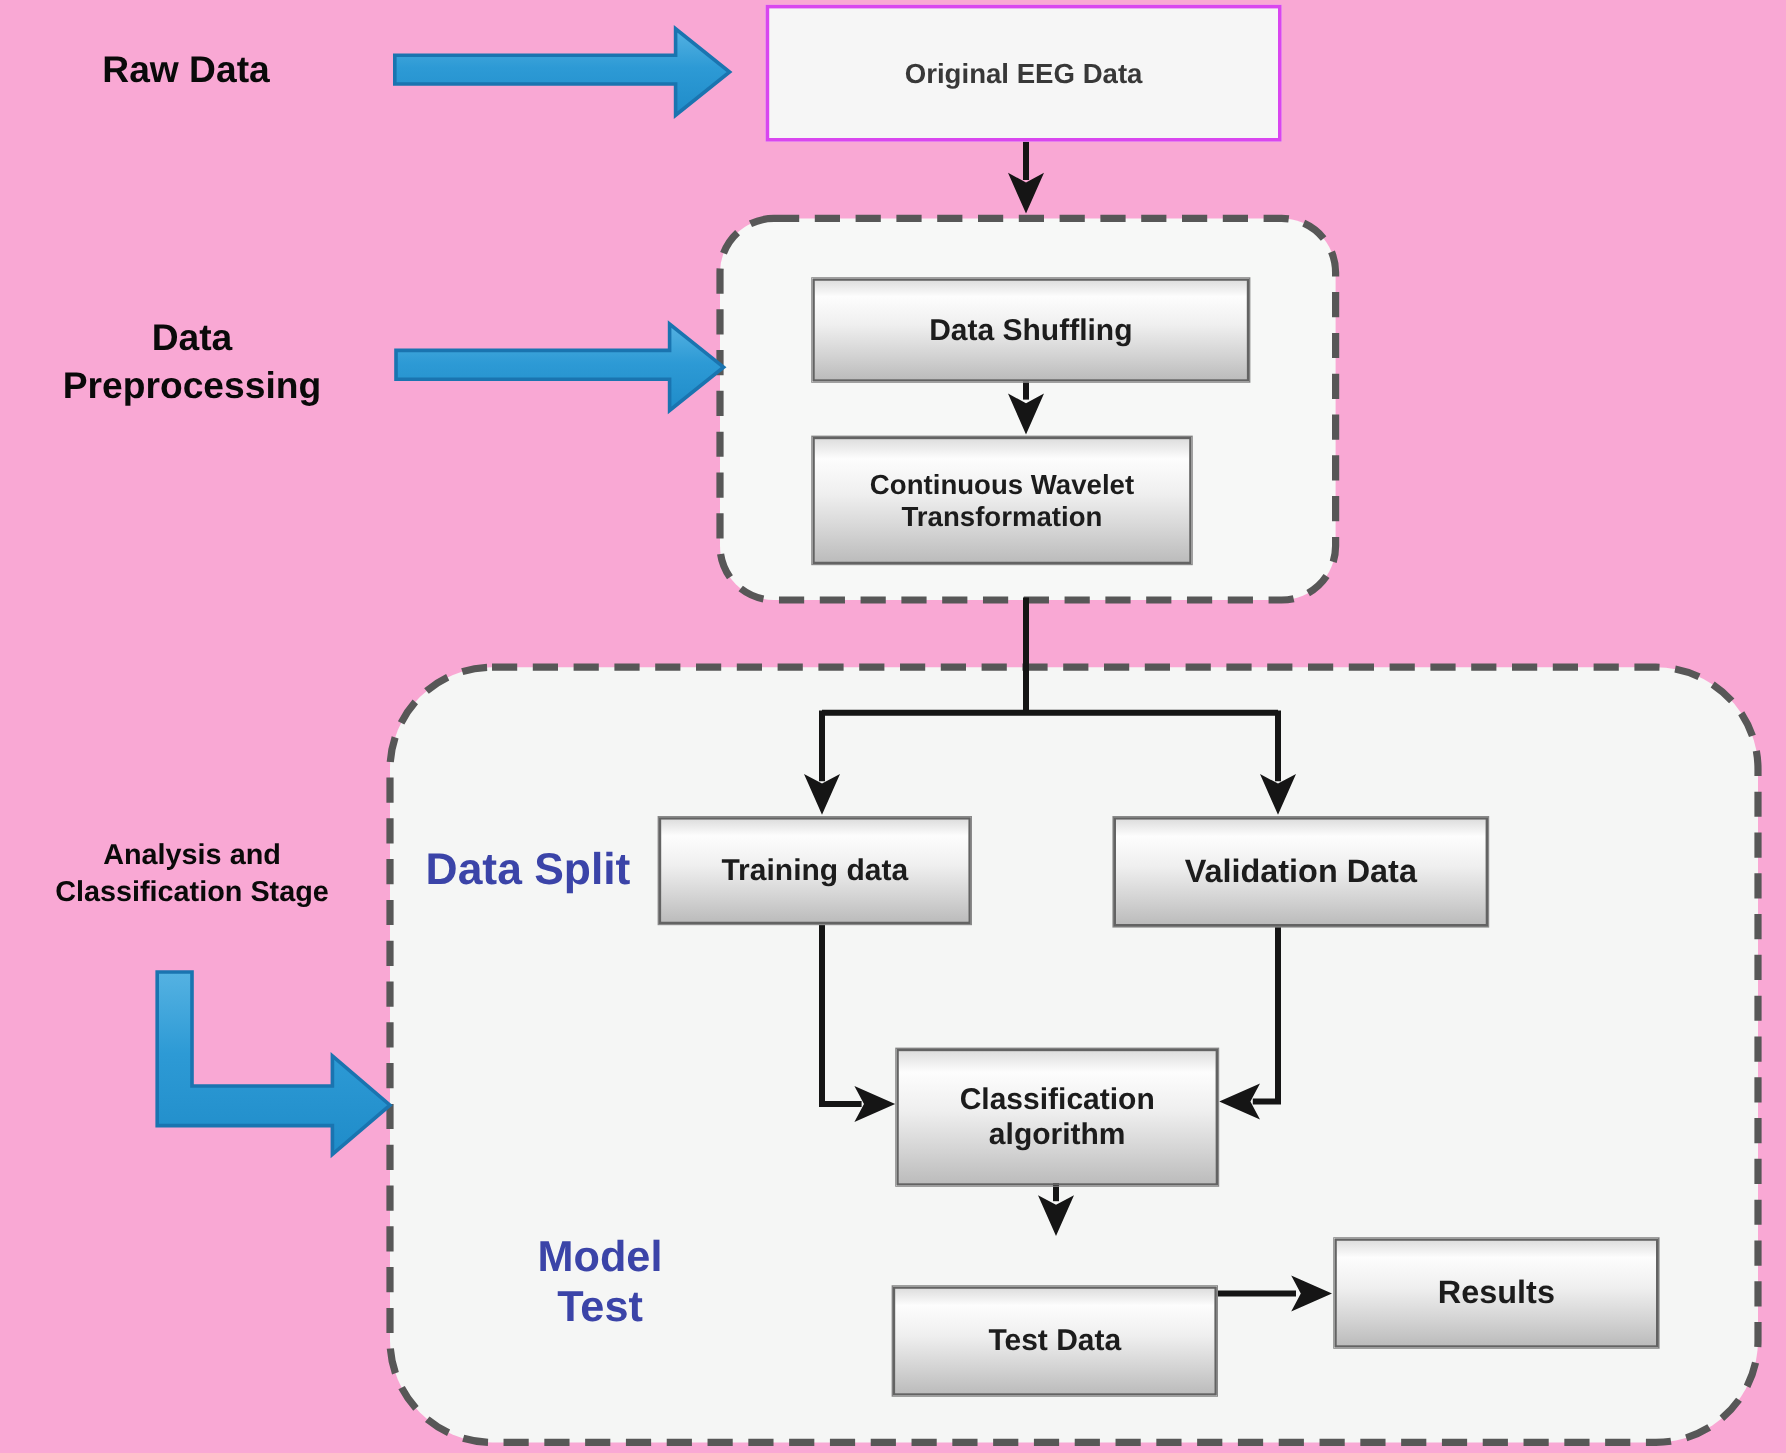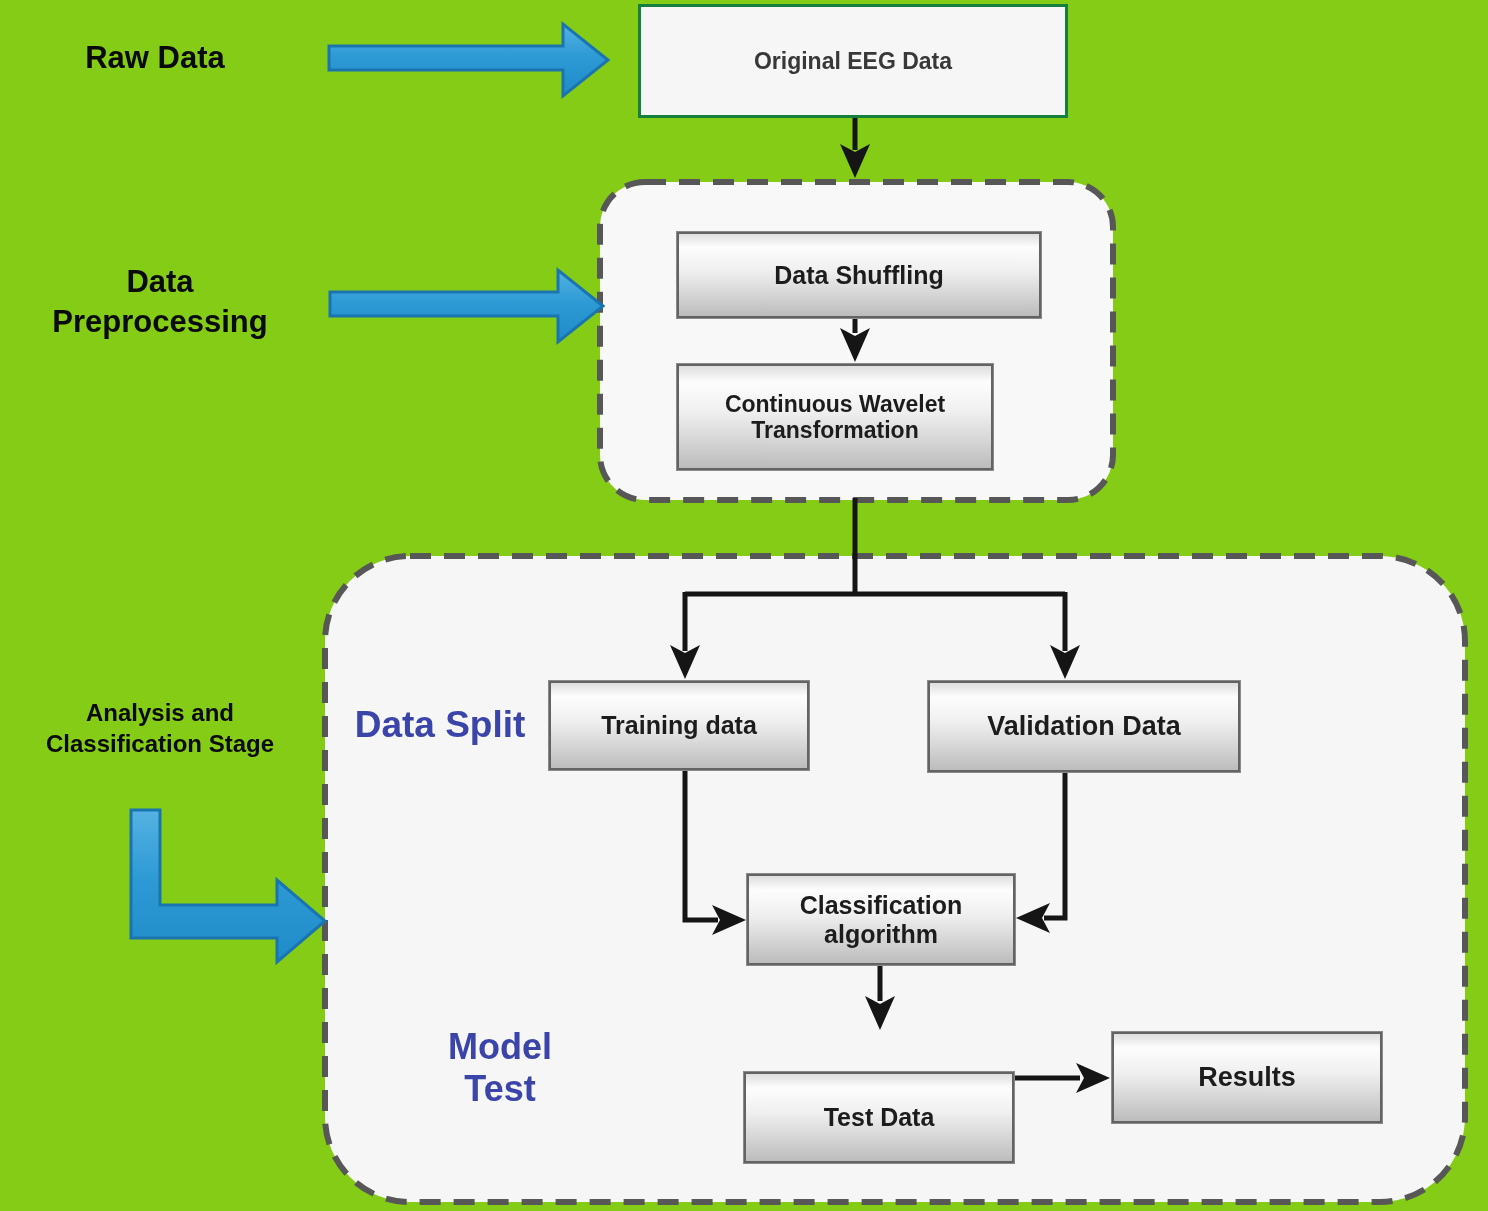--- a/index.html
+++ b/index.html
@@ -1,38 +1,38 @@
 <!DOCTYPE html>
 <html><head>
 <meta charset="utf-8">
 <style>
   html,body{margin:0;padding:0;background:#ffffff;}
   #canvas{
     position:relative;
     width:1488px;height:1211px;
-    background:#84cc16;
+    background:#f9a8d4;
     font-family:"Liberation Sans", sans-serif;
     overflow:hidden;
   }
   #overlay{position:absolute;left:0;top:0;width:1488px;height:1211px;}
   .node{
     position:absolute;
     display:flex;align-items:center;justify-content:center;
     text-align:center;
     font-weight:bold;
     color:#1c1c1c;
     box-sizing:border-box;
     border:2px solid #636363;
     background:linear-gradient(180deg,#dedede 0%,#fdfdfd 16%,#efefef 45%,#d3d3d3 76%,#bcbcbc 100%);
     box-shadow:0 0 0 1px #8a8a8a;
     line-height:1.15;
   }
   .node.flat{
     background:#f6f6f6;
-    border:3px solid #15803d;
+    border:3px solid #d946ef;
     box-shadow:none;
     color:#383838;
   }
   .stage-label{
     position:absolute;
     font-weight:bold;
     color:#0a0a0a;
     text-align:center;
     line-height:1.28;
   }
@@ -113,21 +113,21 @@
     <div>
       <div>Continuous Wavelet</div>
       <div>Transformation</div>
     </div>
   </div>
 
   <div class="node" style="left:549px;top:681px;width:260px;height:89px;font-size:25px;">Training data</div>
 
   <div class="node" style="left:928px;top:681px;width:312px;height:91px;font-size:27px;">Validation Data</div>
 
-  <div class="node" style="left:747px;top:874px;width:268px;height:91px;font-size:25px;">
+  <div class="node" style="left:747px;top:874px;width:268px;height:114px;font-size:25px;">
     <div>
       <div>Classification</div>
       <div>algorithm</div>
     </div>
   </div>
 
   <div class="node" style="left:744px;top:1072px;width:270px;height:91px;font-size:25px;">Test Data</div>
 
   <div class="node" style="left:1112px;top:1032px;width:270px;height:91px;font-size:27px;">Results</div>
 

